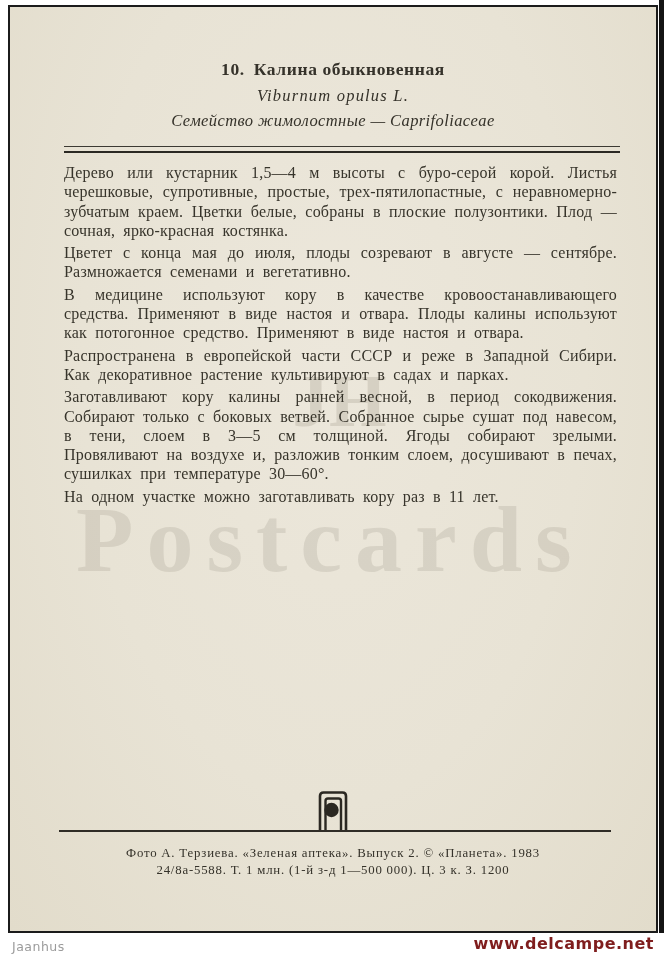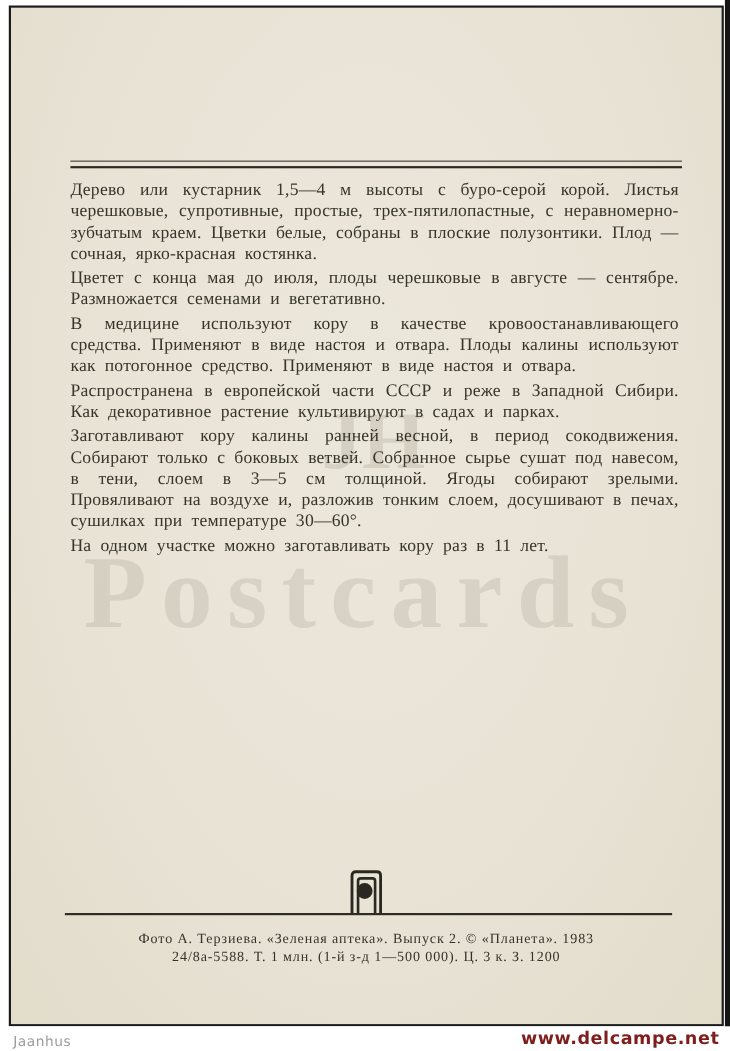--- a/index.html
+++ b/index.html
@@ -100,26 +100,33 @@
   }
 </style>
 </head>
 <body>
 
 <div class="card">
 
   <div class="wm wm-post">Postcards</div>
   <div class="wm wm-jh">JH</div>
 
+  <div class="title-block">
+    <div class="title-line1">
+      <span class="title-num">10.</span><span>Калина обыкновенная</span>
+    </div>
+    <div class="title-line2">Viburnum opulus L.</div>
+    <div class="title-line3">Семейство жимолостные — Caprifoliaceae</div>
+  </div>
 
   <div class="double-rule"></div>
 
   <div class="body-text">
     <p>Дерево или кустарник 1,5—4 м высоты с буро-серой корой. Листья черешковые, супротивные, простые, трех-пятилопастные, с неравномерно-зубчатым краем. Цветки белые, собраны в плоские полузонтики. Плод — сочная, ярко-красная костянка.</p>
-    <p>Цветет с конца мая до июля, плоды черешковые в августе — сентябре. Размножается семенами и вегетативно.</p>
+    <p>Цветет с конца мая до июля, плоды созревают в августе — сентябре. Размножается семенами и вегетативно.</p>
     <p>В медицине используют кору в качестве кровоостанавливающего средства. Применяют в виде настоя и отвара. Плоды калины используют как потогонное средство. Применяют в виде настоя и отвара.</p>
     <p>Распространена в европейской части СССР и реже в Западной Сибири. Как декоративное растение культивируют в садах и парках.</p>
     <p>Заготавливают кору калины ранней весной, в период сокодвижения. Собирают только с боковых ветвей. Собранное сырье сушат под навесом, в тени, слоем в 3—5 см толщиной. Ягоды собирают зрелыми. Провяливают на воздухе и, разложив тонким слоем, досушивают в печах, сушилках при температуре 30—60°.</p>
     <p>На одном участке можно заготавливать кору раз в 11 лет.</p>
   </div>
 
   <div class="logo">
     <svg width="34" height="42" viewBox="0 0 34 42">
       <path d="M4 41 V7 Q4 3.5 7.5 3.5 H26.5 Q30 3.5 30 7 V41" fill="none" stroke="#2b2822" stroke-width="2.6"></path>
       <path d="M9.5 41 V12 Q9.5 9.5 12 9.5 H22.5 Q25 9.5 25 12 V41" fill="none" stroke="#2b2822" stroke-width="2.4"></path>

